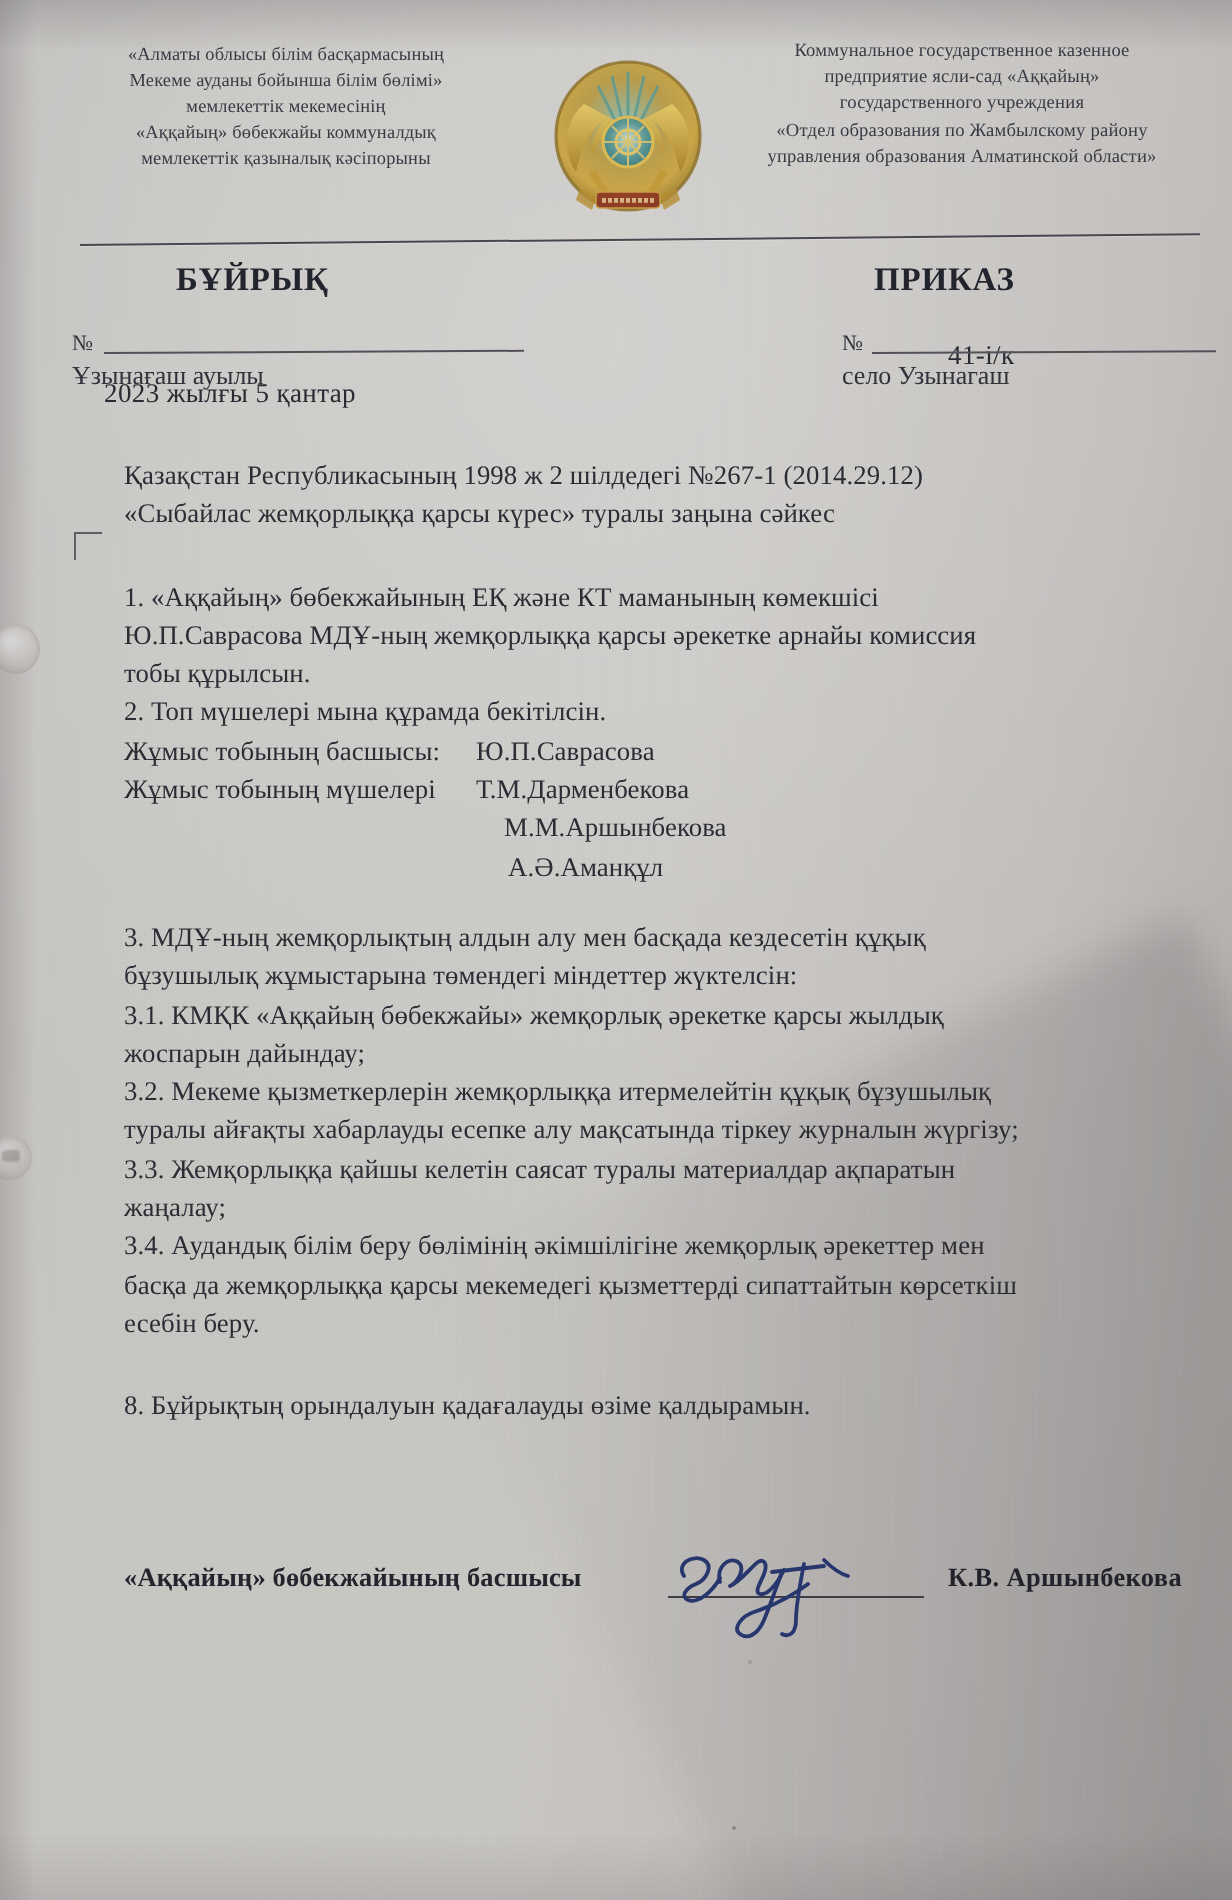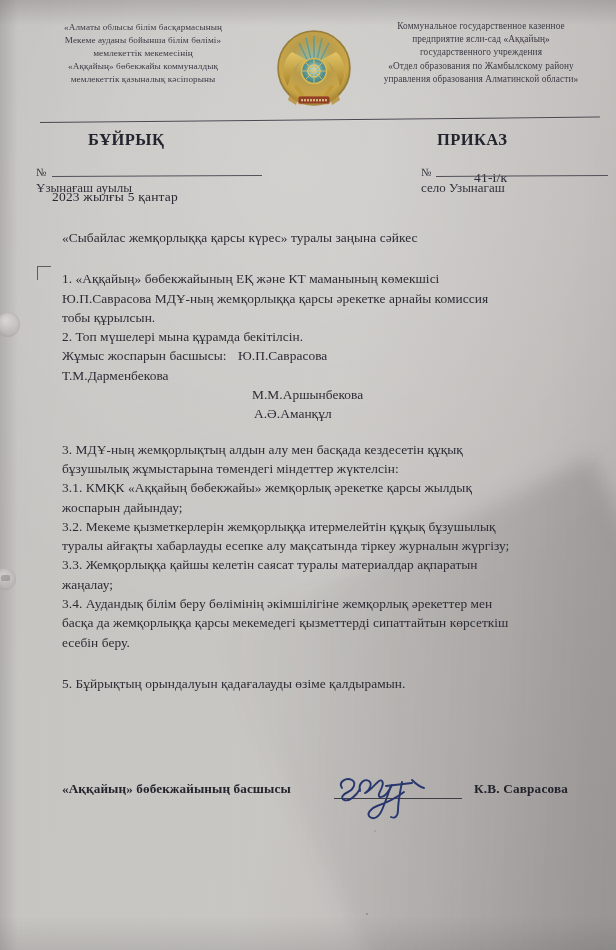--- a/index.html
+++ b/index.html
@@ -260,36 +260,38 @@
   </div>
 
   <div id="bracket-mark"></div>
   <div class="punch" id="punch-1"></div>
   <div class="punch" id="punch-2"></div>
   <div class="speck" style="left:366px;top:913px;width:2px;height:2px;"></div>
   <div class="speck" style="left:374px;top:830px;width:2px;height:2px;opacity:.3;"></div>
 
   <div id="body">
 
+    <p>Қазақстан Республикасының 1998 ж 2 шілдедегі №267-1 (2014.29.12)</p>
     <p>«Сыбайлас жемқорлыққа қарсы күрес» туралы заңына сәйкес</p>
 
     <div class="gap-lg"></div>
 
     <p>1. «Аққайың» бөбекжайының ЕҚ және КТ маманының көмекшісі</p>
     <p>Ю.П.Саврасова МДҰ-ның  жемқорлыққа қарсы әрекетке арнайы комиссия</p>
     <p>тобы құрылсын.</p>
 
     <p>2. Топ мүшелері мына құрамда бекітілсін.</p>
 
     <div class="names">
       <div class="name-row">
-        <span class="name-lbl">Жұмыс жоспарын басшысы:</span>
+        <span class="name-lbl">Жұмыс тобының басшысы:</span>
         <span class="name-val">Ю.П.Саврасова</span>
       </div>
       <div class="name-row">
+        <span class="name-lbl">Жұмыс тобының мүшелері</span>
         <span class="name-val">Т.М.Дарменбекова</span>
       </div>
       <p class="name-indent-1">М.М.Аршынбекова</p>
       <p class="name-indent-3">А.Ә.Аманқұл</p>
     </div>
 
     <div class="gap-md"></div>
 
     <p>3. МДҰ-ның жемқорлықтың алдын алу мен басқада кездесетін құқық</p>
     <p>бұзушылық жұмыстарына төмендегі міндеттер жүктелсін:</p>
@@ -298,32 +300,32 @@
     <p>3.2. Мекеме қызметкерлерін жемқорлыққа итермелейтін құқық бұзушылық</p>
     <p>туралы айғақты хабарлауды есепке алу мақсатында тіркеу журналын жүргізу;</p>
     <p>3.3. Жемқорлыққа қайшы келетін саясат туралы материалдар ақпаратын</p>
     <p>жаңалау;</p>
     <p>3.4. Аудандық білім беру бөлімінің әкімшілігіне жемқорлық әрекеттер мен</p>
     <p>басқа да жемқорлыққа қарсы мекемедегі қызметтерді сипаттайтын көрсеткіш</p>
     <p>есебін беру.</p>
 
     <div class="gap-lg"></div>
 
-    <p>5. Бұйрықтың орындалуын қадағалауды өзіме қалдырамын.</p>
+    <p>8. Бұйрықтың орындалуын қадағалауды өзіме қалдырамын.</p>
   </div>
 
   <div id="sig-row">
     <div id="sig-title">«Аққайың» бөбекжайының басшысы</div>
     <div id="sig-rule"></div>
     <svg id="sig-ink" viewBox="0 0 140 52">
       <g fill="none" stroke="#28366e" stroke-width="1.9" stroke-linecap="round" stroke-linejoin="round">
         <path d="M14 18 C10 12 18 7 24 10 C29 13 25 20 20 22 C15 24 12 28 16 30 C21 32 28 26 32 19"></path>
         <path d="M32 21 C30 14 36 8 41 11 C45 14 41 21 37 23 C42 21 47 14 51 11 C54 9 56 12 54 17 C52 22 49 26 52 27 C56 28 61 21 64 15"></path>
         <path d="M63 16 C60 24 57 33 54 40 C51 47 46 50 42 47 C38 44 43 38 49 36 C58 33 68 28 76 22"></path>
         <path d="M74 12 C72 22 70 32 70 40 C70 46 67 49 63 47"></path>
         <path d="M58 16 L84 13"></path>
         <path d="M84 10 C88 14 92 17 96 18"></path>
       </g>
     </svg>
-    <div id="sig-name">К.В. Саврасова</div>
+    <div id="sig-name">К.В. Аршынбекова</div>
   </div>
 
 </div>
 
 </body></html>

